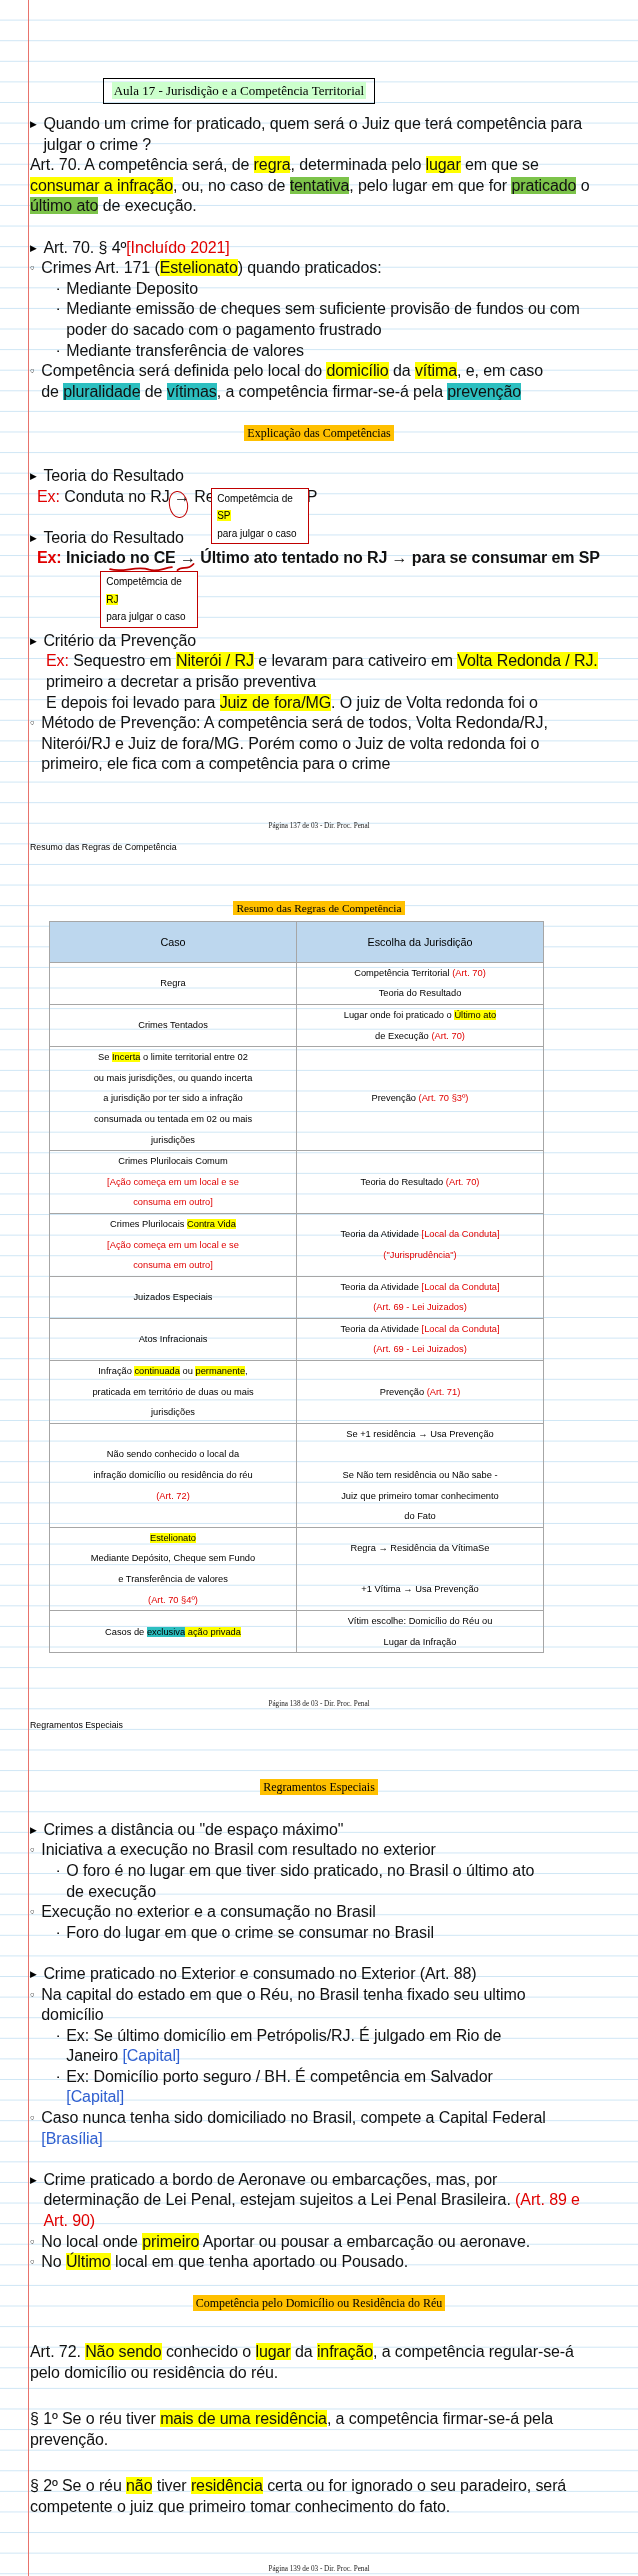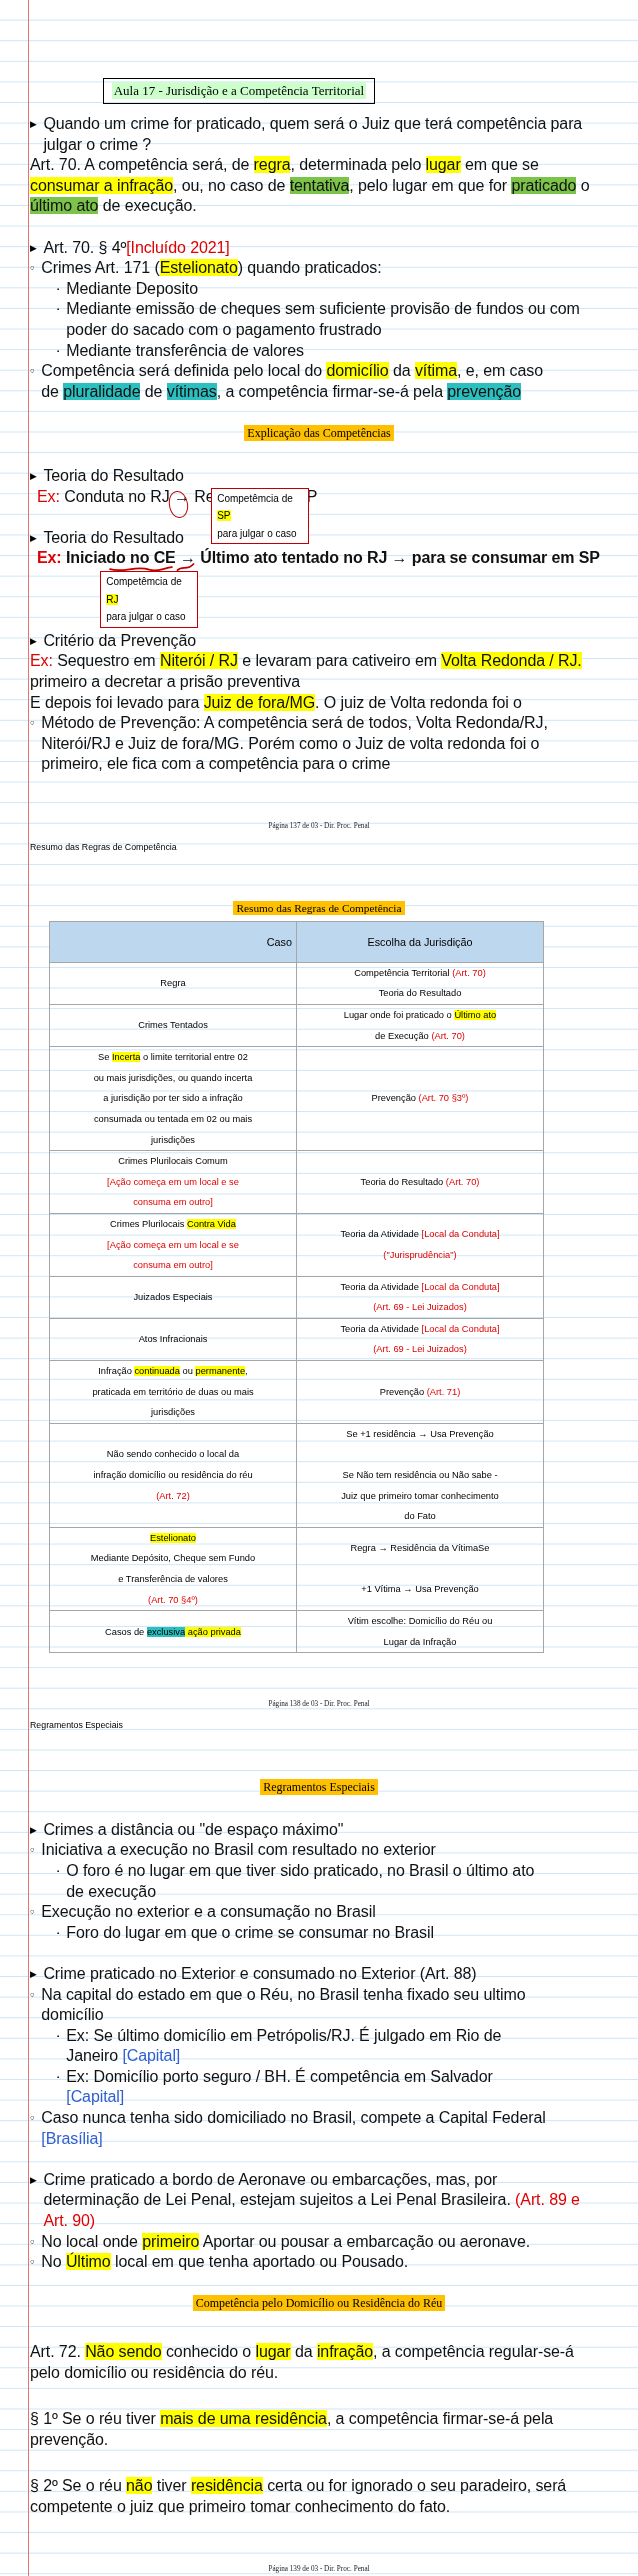--- a/index.html
+++ b/index.html
@@ -327,21 +327,21 @@
         <div>para julgar o caso</div>
       </div>
     </div>
 
     
     <div class="row" style="margin-top:20.6px;">
       <div class="bullet-tri lvl0">▶</div>
       <div class="body-text txt">Critério da Prevenção</div>
     </div>
 
-    <div class="txt" style="margin-left:30px; margin-right:26px;">
+    <div class="txt" style="margin-left:46px; margin-right:26px;">
       <div>
         <span class="red">Ex:</span>
         <span>Sequestro em </span><span class="hl-y">Niterói / RJ</span><span> e levaram para cativeiro em </span><span class="hl-y">Volta Redonda / RJ.</span>
       </div>
       <div>primeiro a decretar a prisão preventiva</div>
       <div>
         <span>E depois foi levado para </span><span class="hl-y">Juiz de fora/MG</span><span>. O juiz de Volta redonda foi o</span>
       </div>
     </div>
 
@@ -362,21 +362,21 @@
 
     <div class="spacer80"></div>
     <div class="tbl-banner">
       <span>Resumo das Regras de Competência</span>
     </div>
 
     <div class="tbl-wrap">
       <table class="summary">
         <thead>
           <tr>
-            <th style="width:247px;text-align:right;">Caso</th>
+            <th style="width:247px;">Caso</th>
             <th style="width:247px;">Escolha da Jurisdição</th>
           </tr>
         </thead>
         <tbody id="tbl-body">
             <tr>
               <td><span>Regra</span></td>
               <td><span>Competência Territorial </span><span class="red">(Art. 70)</span><br><span>Teoria do Resultado</span></td>
             </tr>
             <tr>
               <td><span>Crimes Tentados</span></td>

